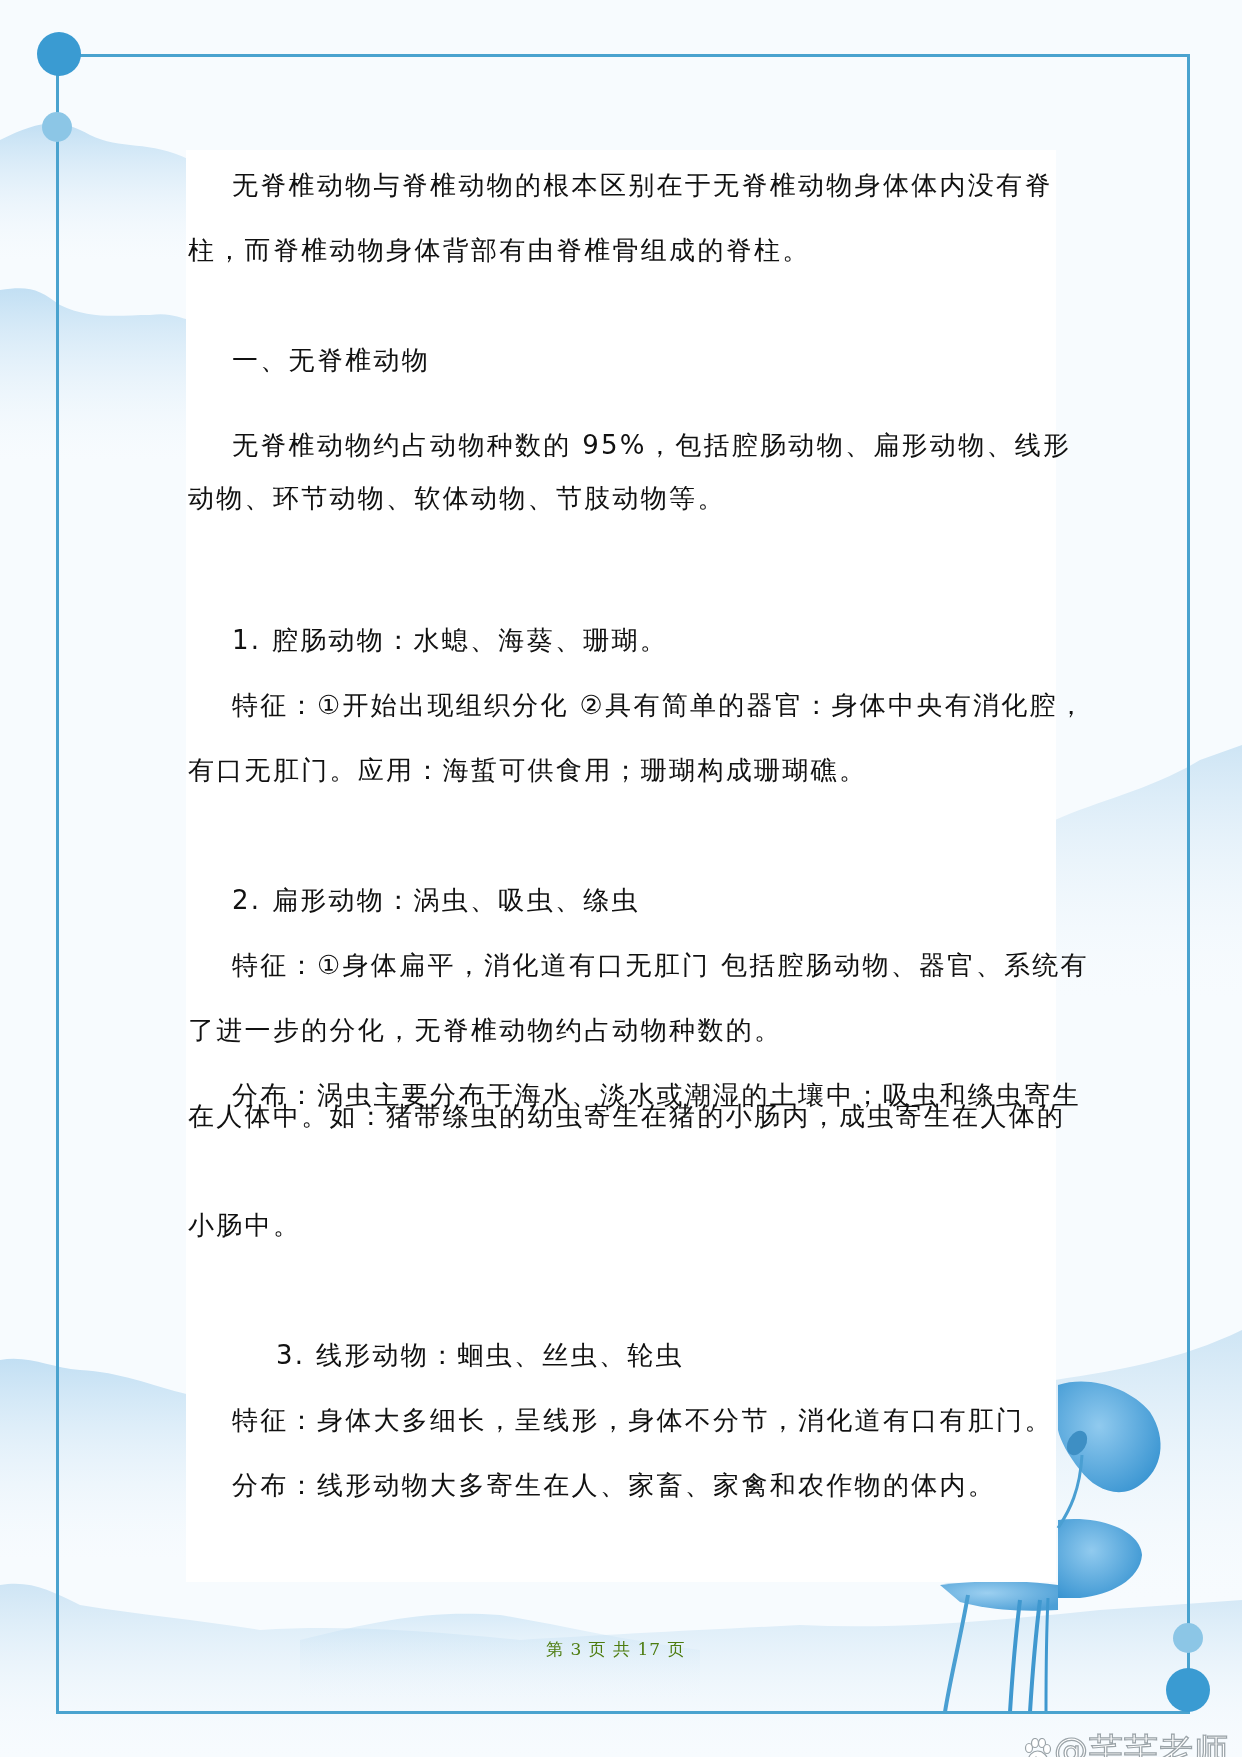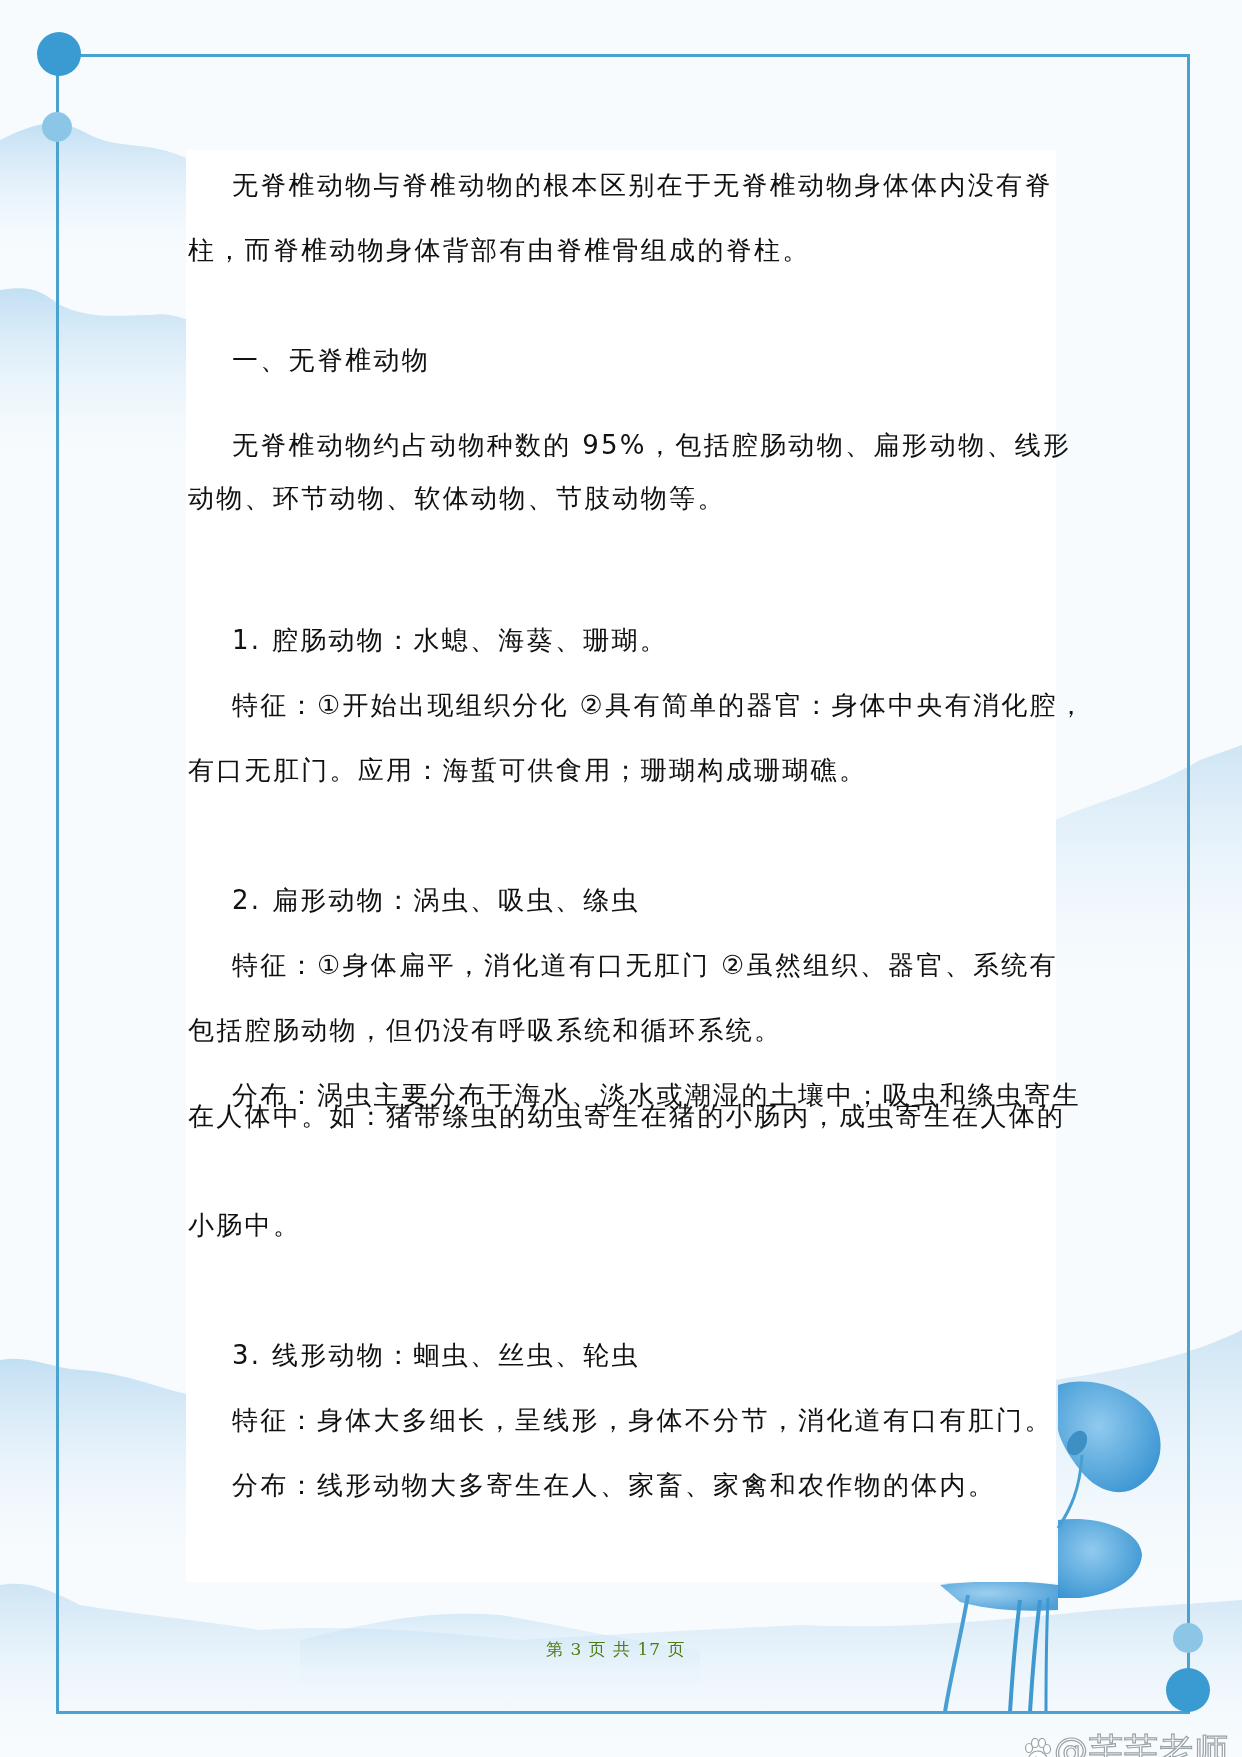--- a/index.html
+++ b/index.html
@@ -94,26 +94,26 @@
 <div id="doc">
     <div class="line indent" style="top: 165px;">无脊椎动物与脊椎动物的根本区别在于无脊椎动物身体体内没有脊</div>
     <div class="line" style="top: 230px;">柱，而脊椎动物身体背部有由脊椎骨组成的脊柱。</div>
     <div class="line indent" style="top: 340px;">一、无脊椎动物</div>
     <div class="line indent" style="top: 425px;">无脊椎动物约占动物种数的 95%，包括腔肠动物、扁形动物、线形</div>
     <div class="line" style="top: 478px;">动物、环节动物、软体动物、节肢动物等。</div>
     <div class="line indent" style="top: 620px;">1. 腔肠动物：水螅、海葵、珊瑚。</div>
     <div class="line indent" style="top: 685px;">特征：①开始出现组织分化  ②具有简单的器官：身体中央有消化腔，</div>
     <div class="line" style="top: 750px;">有口无肛门。应用：海蜇可供食用；珊瑚构成珊瑚礁。</div>
     <div class="line indent" style="top: 880px;">2. 扁形动物：涡虫、吸虫、绦虫</div>
-    <div class="line indent" style="top: 945px;">特征：①身体扁平，消化道有口无肛门 ②虽然组织、器官、系统有</div>
-    <div class="line" style="top: 1010px;">包括腔肠动物，但仍没有呼吸系统和循环系统。</div>
+    <div class="line indent" style="top: 945px;">特征：①身体扁平，消化道有口无肛门 包括腔肠动物、器官、系统有</div>
+    <div class="line" style="top: 1010px;">了进一步的分化，无脊椎动物约占动物种数的。</div>
     <div class="line indent" style="top: 1075px;">分布：涡虫主要分布于海水、淡水或潮湿的土壤中；吸虫和绦虫寄生</div>
     <div class="line" style="top: 1088px; margin-top: 8px;">在人体中。如：猪带绦虫的幼虫寄生在猪的小肠内，成虫寄生在人体的</div>
     <div class="line" style="top: 1205px;">小肠中。</div>
-    <div class="line indent" style="top: 1335px;">3. 线形动物：蛔虫、丝虫、轮虫</div>
+    <div class="line indent" style="top: 1335px; margin-left: 44px;">3. 线形动物：蛔虫、丝虫、轮虫</div>
     <div class="line indent" style="top: 1400px;">特征：身体大多细长，呈线形，身体不分节，消化道有口有肛门。</div>
     <div class="line indent" style="top: 1465px;">分布：线形动物大多寄生在人、家畜、家禽和农作物的体内。</div>
   </div>
 
 <div class="page-num">第 3 页 共 17 页</div>
 
 <div class="watermark">
   <svg class="paw" viewBox="0 0 30 30">
     <g fill="#ffffff" stroke="#9aa3a8" stroke-width="1.2">
       <ellipse cx="7" cy="10" rx="3.5" ry="4.5"></ellipse>

